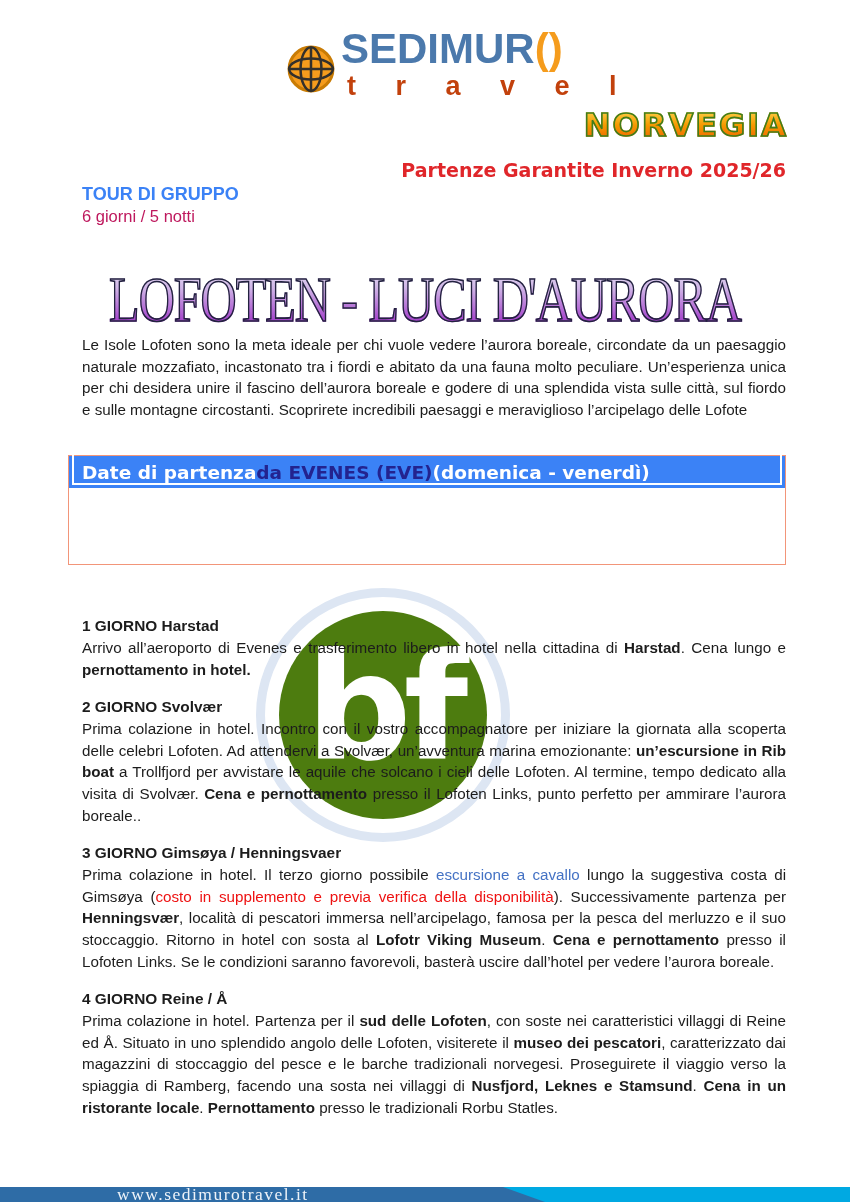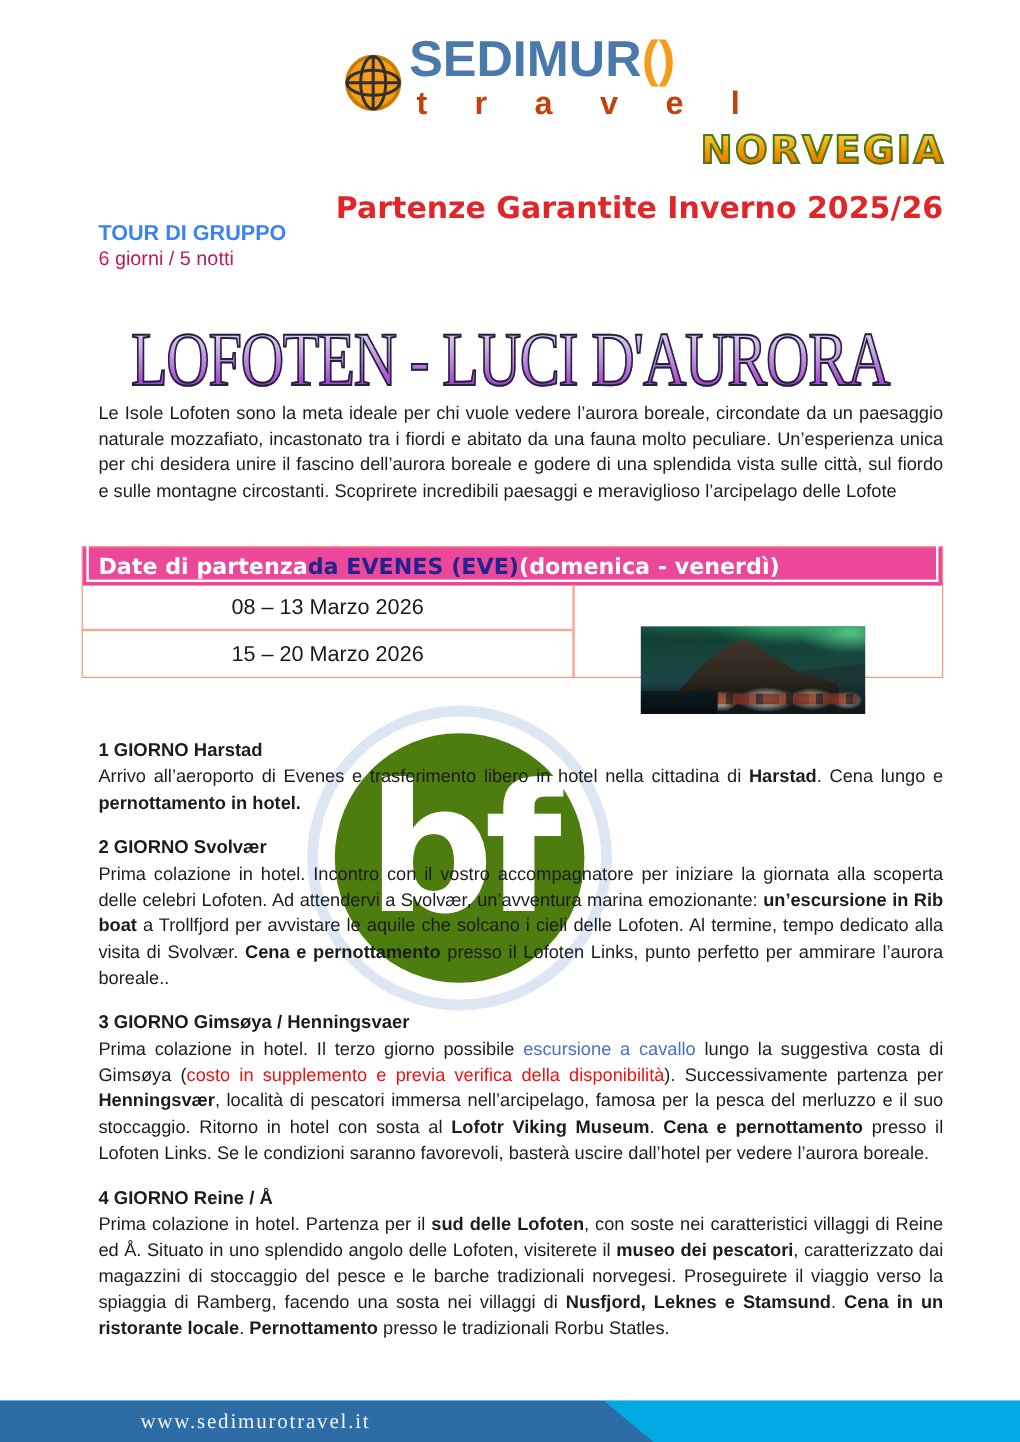--- a/index.html
+++ b/index.html
@@ -28,21 +28,21 @@
   .travel{font-size:27px;font-weight:700;color:#c2410c;letter-spacing:16px;line-height:1;
     margin-top:3px;margin-left:6px;}
 
   
   .norvegia{position:absolute;top:106px;right:62px;
     font-family:"DejaVu Sans",sans-serif;font-weight:700;font-size:32px;letter-spacing:2px;
     background:linear-gradient(180deg,#ffd24a 10%,#f59a00 50%,#ef6500 90%);
     -webkit-background-clip:text;background-clip:text;color:transparent;
     -webkit-text-fill-color:transparent;-webkit-text-stroke:1.6px #3f7d1c;}
   .partenze{position:absolute;top:159px;right:64px;
-    font-family:"DejaVu Sans",sans-serif;font-size:25px;font-weight:700;color:#e0262a;}
+    font-family:"DejaVu Sans",sans-serif;font-size:19px;font-weight:700;color:#e0262a;}
 
   
   .tourgroup{position:absolute;left:82px;top:184px;}
   .tour-type{font-size:18px;font-weight:700;color:#3b82f6;}
   .tour-duration{font-size:16.5px;color:#be185d;margin-top:2px;}
 
   
   .main-title{position:absolute;left:0;right:0;top:262px;text-align:center;
     font-family:"Liberation Serif",serif;font-weight:400;font-size:50px;letter-spacing:-1px;
     background:linear-gradient(180deg,#eae6f6 4%,#cfb4e6 35%,#a646cc 78%,#8f2abc 100%);
@@ -50,21 +50,21 @@
     -webkit-text-fill-color:transparent;-webkit-text-stroke:1.3px #23233f;
     transform:scaleY(1.28);transform-origin:center top;}
 
   
   .intro{position:absolute;left:82px;top:334px;width:704px;
     font-size:15.2px;line-height:21.6px;text-align:justify;}
 
   
   .dep-table{position:absolute;left:68px;top:455px;width:718px;height:110px;
     border:1px solid #f29579;background:#fff;}
-  .dep-banner{position:relative;height:32px;background:#ec4899;display:flex;align-items:center;
+  .dep-banner{position:relative;height:32px;background:#3b82f6;display:flex;align-items:center;
     padding-left:13px;font-family:"DejaVu Sans",sans-serif;font-size:18.5px;font-weight:700;}
   .dep-banner::after{content:"";position:absolute;left:3px;right:3px;top:-1px;bottom:3px;
     border-left:2px solid #fff;border-bottom:2px solid #fff;border-right:2px solid #fff;
     pointer-events:none;}
   .seg-white{color:#ffffff;}
   .seg-navy{color:#23238f;}
   .dep-rows{position:relative;height:76px;}
   .dep-vline{position:absolute;left:408px;top:0;bottom:0;width:2px;background:#f5a98f;}
   .dep-row{width:408px;height:38px;display:flex;align-items:center;justify-content:center;
     font-size:18px;color:#1a1a1a;}
@@ -102,21 +102,21 @@
     font-size:15.2px;line-height:21.6px;}
   .day{margin-bottom:17px;}
   .day-head{font-size:15.4px;font-weight:700;line-height:20px;margin-bottom:1px;}
   .day-body{text-align:justify;}
   .seg-n{font-weight:400;}
   .seg-b{font-weight:700;}
   .seg-blue{color:#4472c4;}
   .seg-red{color:#ee1111;}
 
   
-  .footer{position:absolute;left:0;right:0;bottom:0;height:35px;background:#00a9e2;z-index:3;padding-left:29px;}
+  .footer{position:absolute;left:0;right:0;bottom:0;height:15px;background:#00a9e2;z-index:3;padding-left:29px;}
   .footer-dark{position:absolute;left:0;top:0;bottom:0;width:545px;background:#2e6ca6;
     clip-path:polygon(0 0,503px 0,545px 100%,0 100%);display:flex;align-items:center;}
   .footer-url{font-family:"Liberation Serif",serif;font-size:17.5px;color:#eef3f9;
     letter-spacing:1.5px;margin-left:117px;text-decoration:none;}
 </style>
 </head>
 <body>
 
 <div id="page">
 
@@ -151,33 +151,20 @@
   <div class="main-title">LOFOTEN - LUCI D'AURORA</div>
 
   <p class="intro">Le Isole Lofoten sono la meta ideale per chi vuole vedere l’aurora boreale, circondate da un paesaggio naturale mozzafiato, incastonato tra i fiordi e abitato da una fauna molto peculiare. Un’esperienza unica per chi desidera unire il fascino dell’aurora boreale e godere di una splendida vista sulle città, sul fiordo e sulle montagne circostanti. Scoprirete incredibili paesaggi e meraviglioso l’arcipelago delle Lofote</p>
 
   <div class="dep-table">
     <div class="dep-banner">
         <span class="seg-white">Date di partenza </span>
         <span class="seg-navy">da EVENES (EVE)</span>
         <span class="seg-white">  (domenica - venerdì)</span>
       </div>
-    <div class="dep-rows">
-      <div class="dep-vline"></div>
-      <div class="dep-row first">08 – 13 Marzo 2026</div>
-      <div class="dep-row">15 – 20 Marzo 2026</div>
-      <div class="photo">
-        <div class="aurora"></div>
-        <div class="ridge"></div>
-        <div class="mountain"></div>
-        <div class="village"></div>
-        <div class="huts"></div>
-        <div class="water"></div>
-      </div>
-    </div>
   </div>
 
   <div class="itinerary">
     <section class="day">
       <h3 class="day-head">1 GIORNO Harstad</h3>
       <p class="day-body"><span class="seg-n">Arrivo all’aeroporto di Evenes e trasferimento libero in hotel nella cittadina di </span><span class="seg-b">Harstad</span><span class="seg-n">. Cena lungo e </span><span class="seg-b">pernottamento in hotel.</span></p>
     </section>
 
     <section class="day">
       <h3 class="day-head">2 GIORNO Svolvær</h3>

